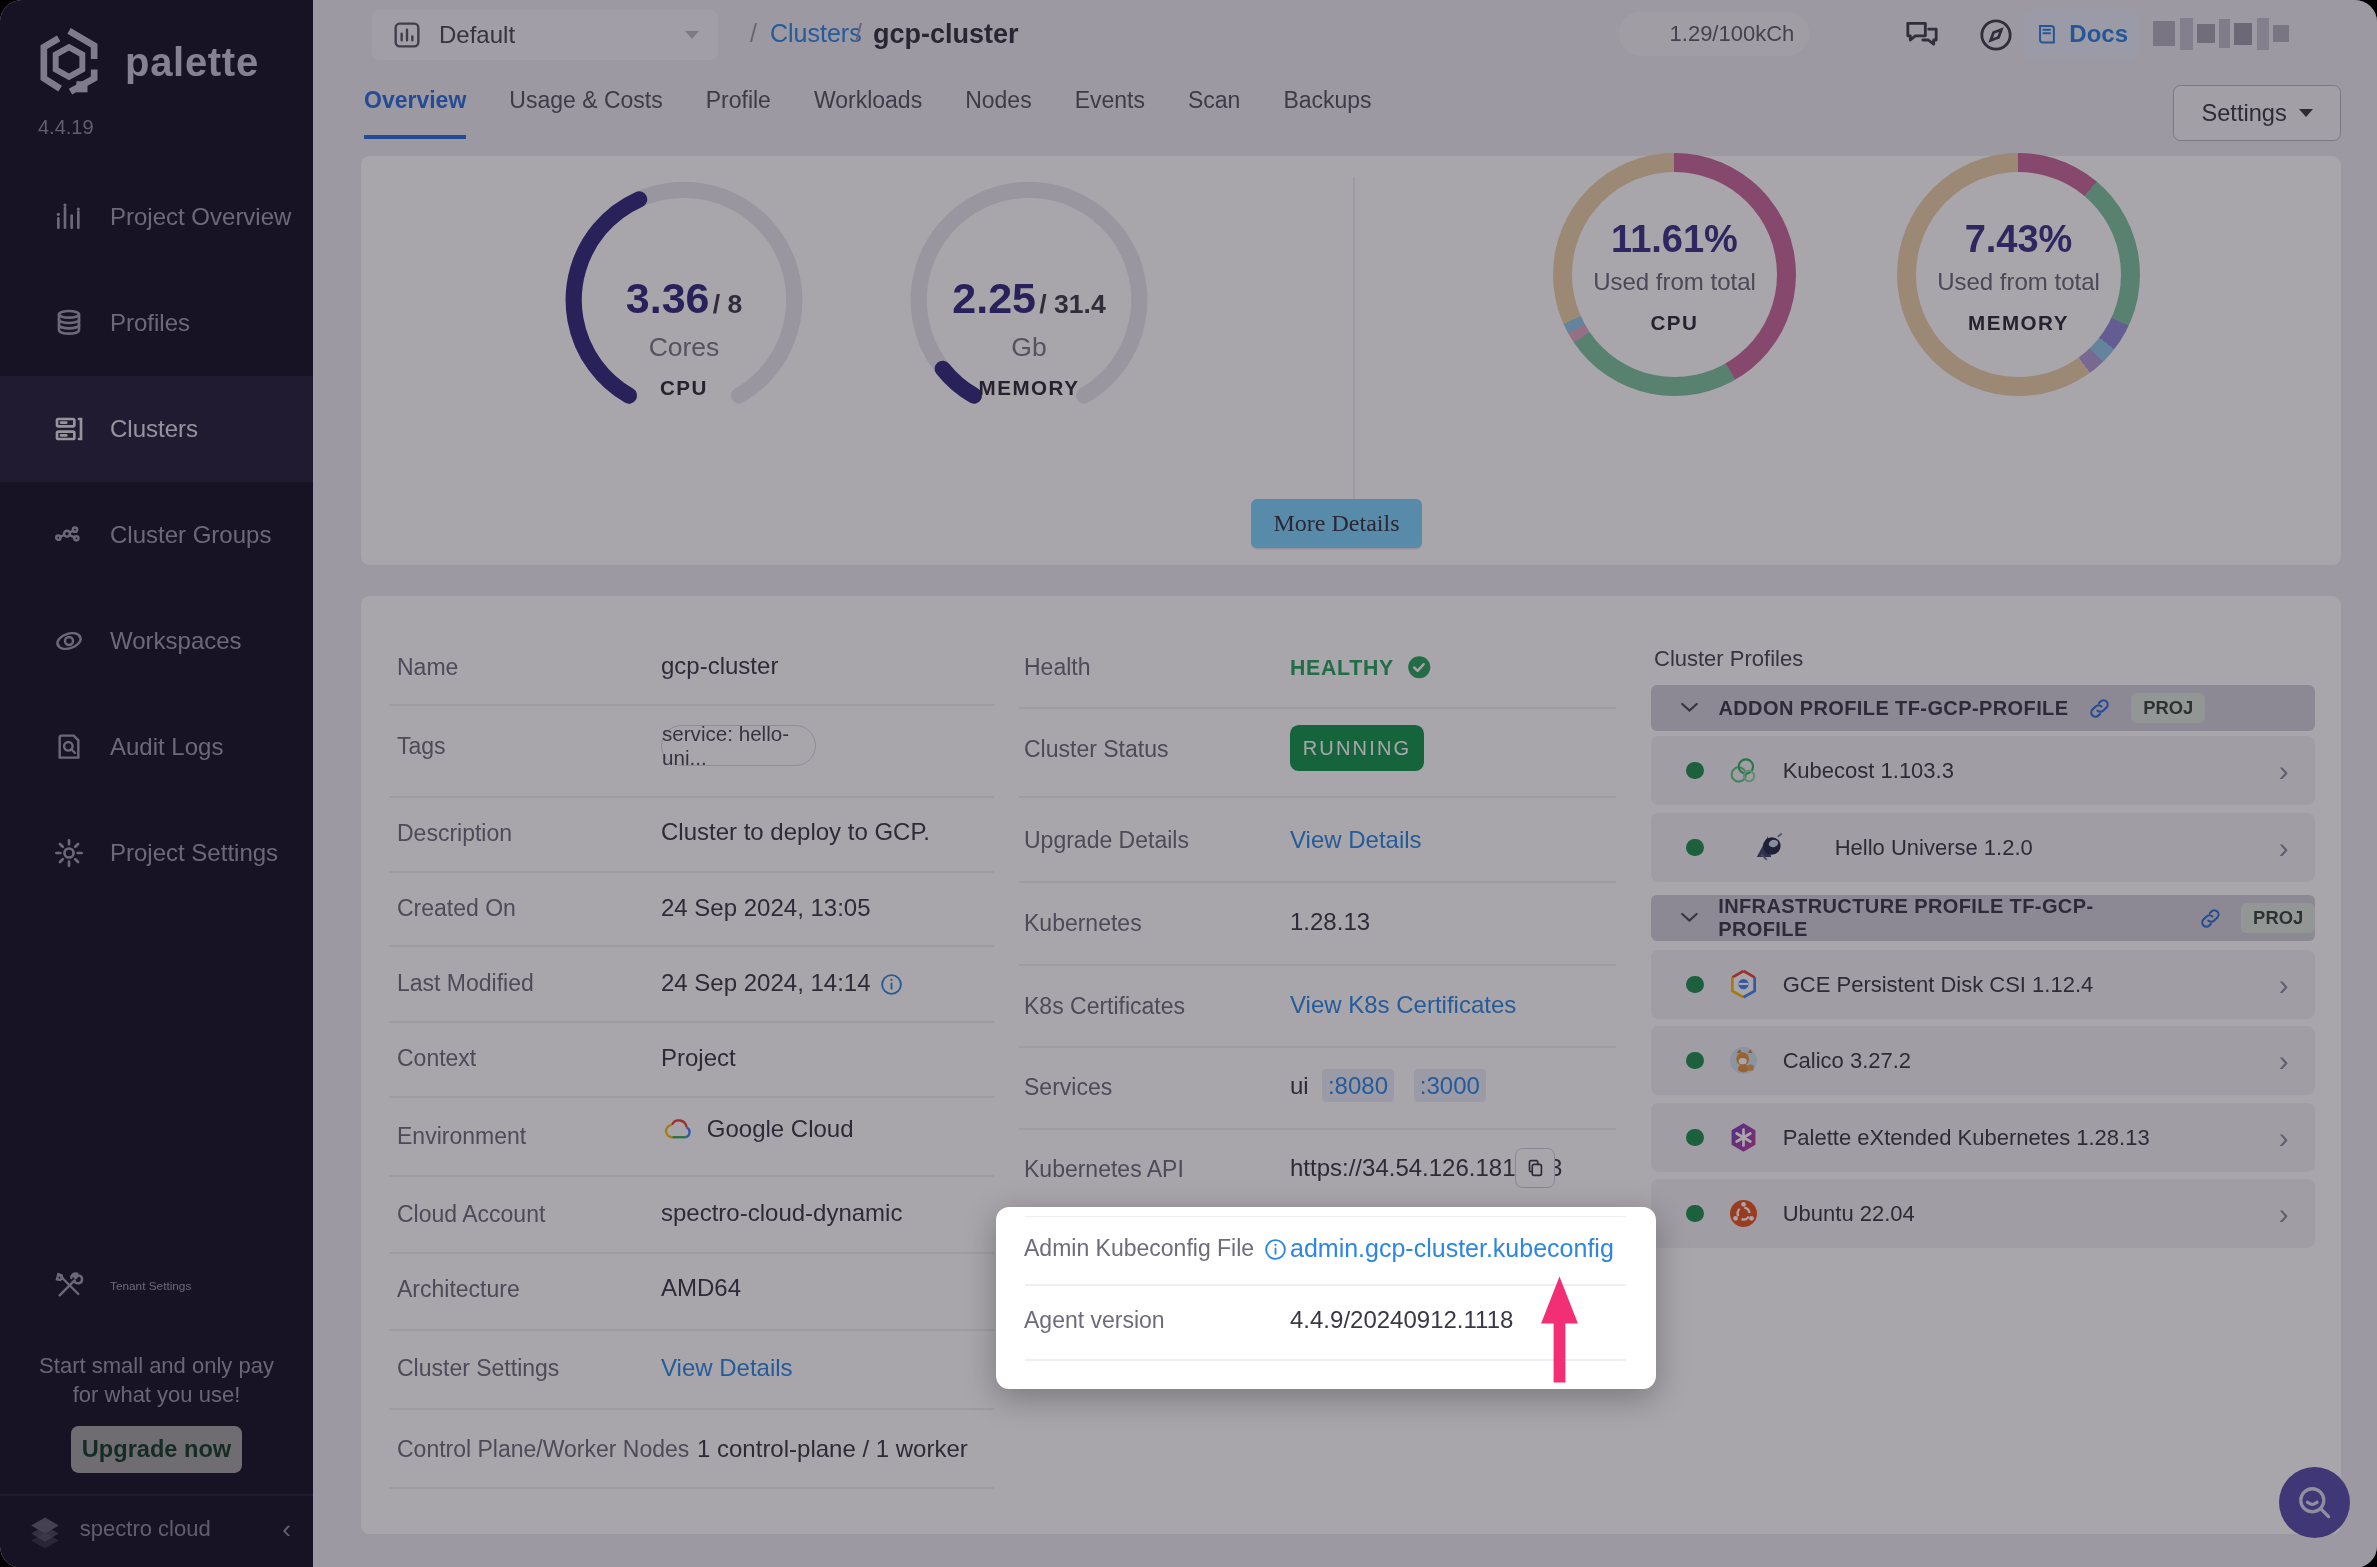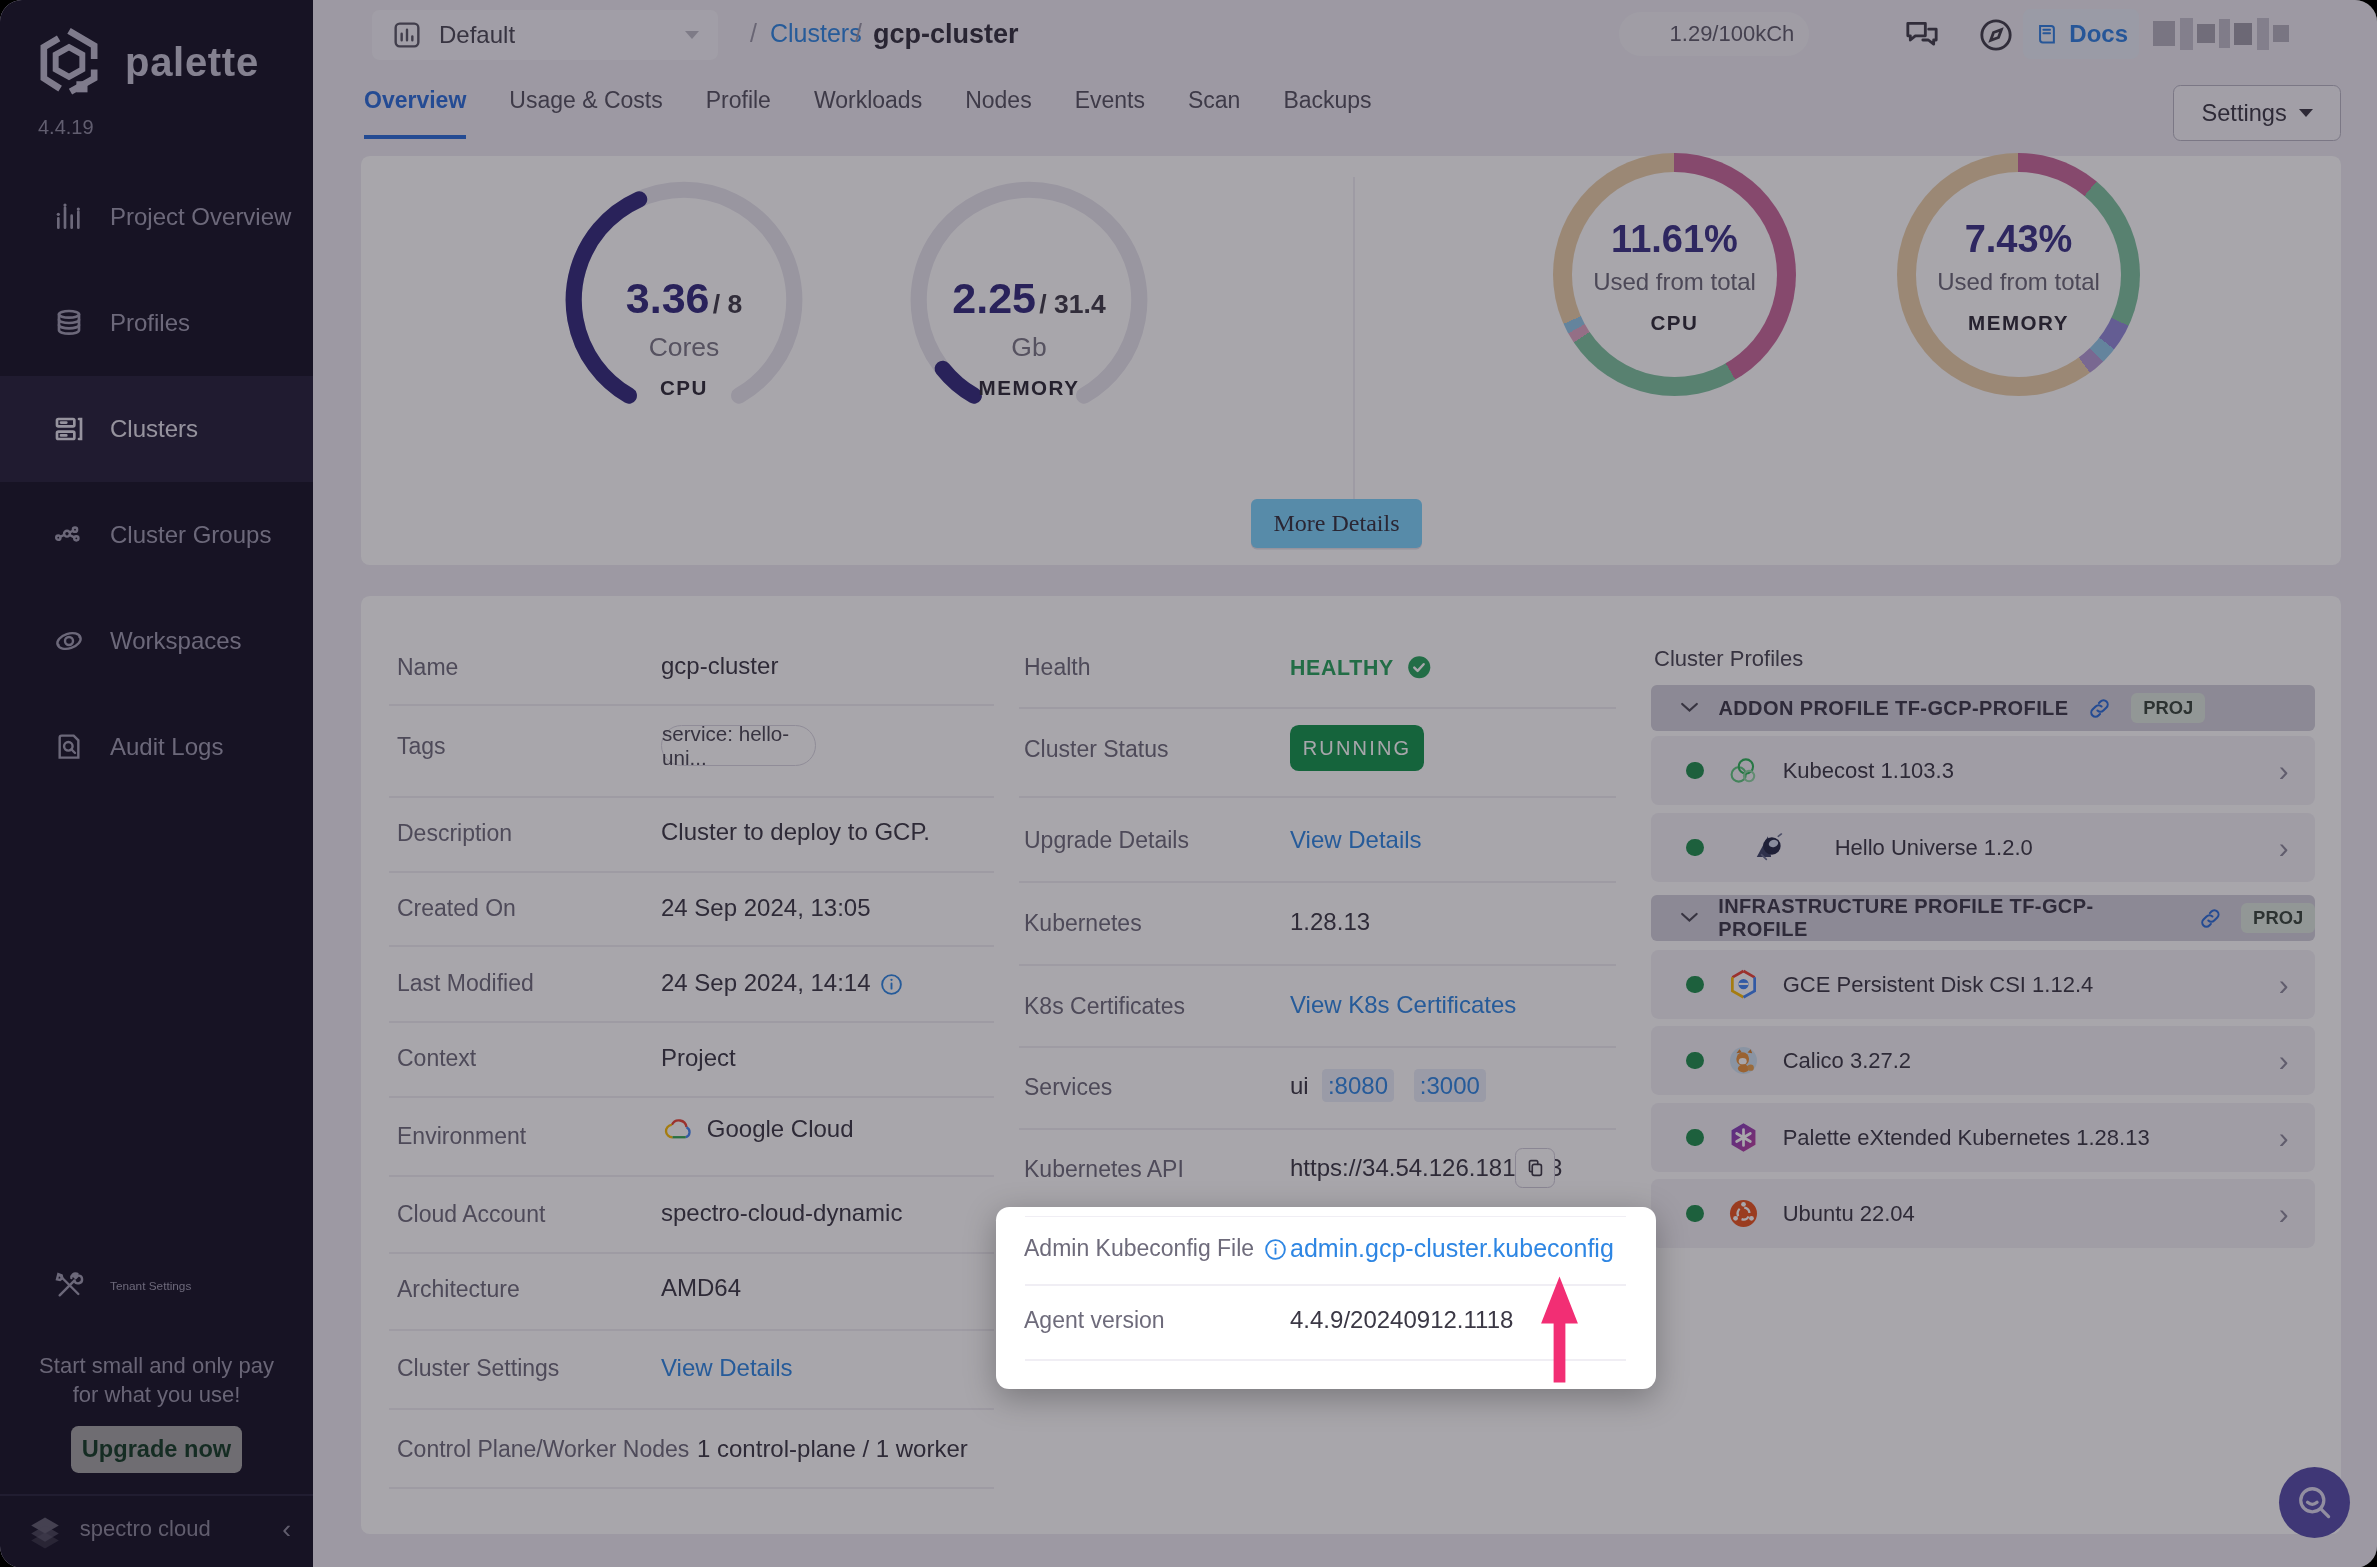--- a/index.html
+++ b/index.html
@@ -169,20 +169,27 @@
           </svg>
         <span class="nav-label">Workspaces</span>
       </div>
       <div class="nav-item">
         <svg viewBox="0 0 24 24" fill="none" stroke="currentColor" stroke-width="1.8" stroke-linecap="round">
             <path d="M5 20V5a1.5 1.5 0 0 1 1.5-1.5h9L19 7v13z"></path>
             <circle cx="11.5" cy="11.5" r="3.2"></circle>
             <path d="M13.8 13.8L16.5 16.5"></path>
           </svg>
         <span class="nav-label">Audit Logs</span>
+      </div>
+      <div class="nav-item">
+        <svg viewBox="0 0 24 24" fill="none" stroke="currentColor" stroke-width="2" stroke-linecap="round">
+            <circle cx="12" cy="12" r="3.4"></circle>
+            <path d="M12 2.5v3M12 18.5v3M2.5 12h3M18.5 12h3M5.2 5.2l2.1 2.1M16.7 16.7l2.1 2.1M18.8 5.2l-2.1 2.1M7.3 16.7l-2.1 2.1"></path>
+          </svg>
+        <span class="nav-label">Project Settings</span>
       </div>
     </div>
 
     <div class="tenant">
       <svg viewBox="0 0 24 24" fill="none" stroke="currentColor" stroke-width="1.8" stroke-linecap="round">
           <path d="M5 19L16 8"></path>
           <path d="M16 8a3 3 0 1 0 3-4l-2 2-1.2-1.2 2-2a3 3 0 0 0-4 3.2"></path>
           <path d="M5.5 4.5L19 18"></path>
           <path d="M4 3l2.5 1 .5 2.2L5.2 7.5 3 7z"></path>
         </svg>

